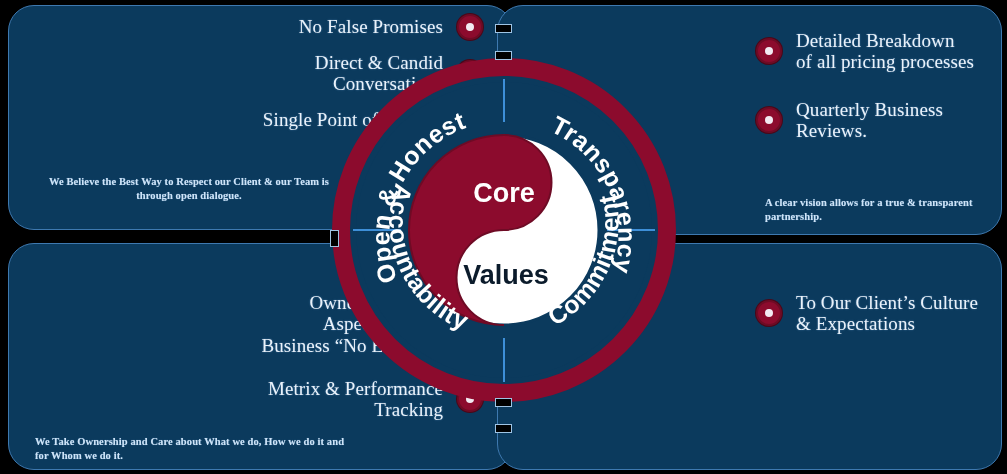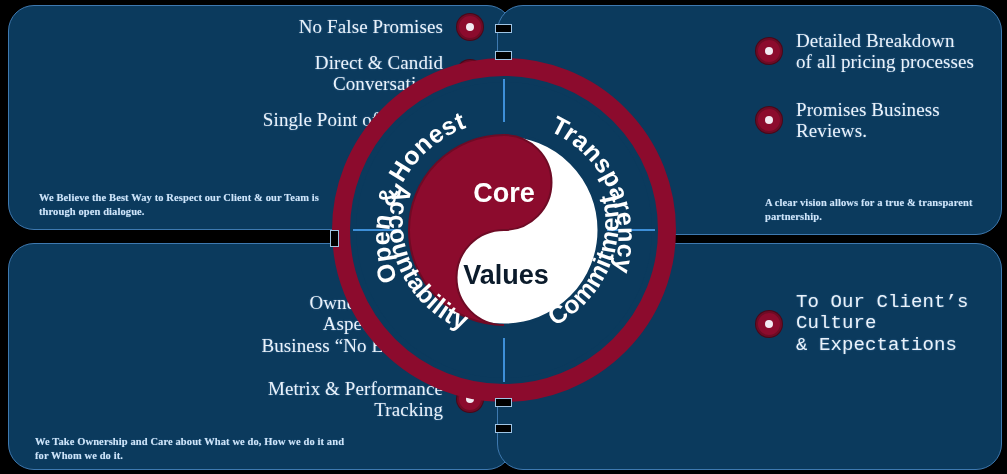--- a/index.html
+++ b/index.html
@@ -67,23 +67,23 @@
   }
 
   
   #tl-rows{left:30px;  top:8px;  width:444px;}
   #tl-rows .row{margin-bottom:12px;}
   #tr-rows{left:258px; top:24px; width:240px;}
   #tr-rows .row{margin-bottom:26px;}
   #bl-rows{left:20px;  top:48px; width:454px;}
   #bl-rows .row{margin-bottom:22px;}
   #br-rows{left:258px; top:48px; width:240px;}
-  #br-rows .row{margin-bottom:34px;font-family:Liberation Mono, monospace;}
-
-  #cap-tl{left:30px;  top:185px; width:300px;}
+  #br-rows .row{margin-bottom:34px;}
+
+  #cap-tl{left:30px;  top:169px; width:300px;text-align:center;}
   #cap-tr{left:267px; top:190px; width:250px; text-align:left;}
   #cap-bl{left:26px;  top:185px; width:320px;margin-top:6px;}
   #cap-br{left:222px; top:185px; width:260px;}
 
   
   #wheel{
     position:absolute;
     left:321px;top:22px;width:366px;height:430px;
   }
   #wheel svg{display:block;}
@@ -139,21 +139,21 @@
         <span class="bullet">
             <i></i>
           </span>
         <div class="itemtext ta-left">Detailed Breakdown
 of all pricing processes</div>
       </div>
       <div class="row left-align">
         <span class="bullet">
             <i></i>
           </span>
-        <div class="itemtext ta-left">Promises Business
+        <div class="itemtext ta-left">Quarterly Business
 Reviews.</div>
       </div>
     </div>
     <div class="caption" id="cap-tr">A clear vision allows for a true &amp; transparent partnership.</div>
   </div>
 
   <div class="panel" id="panel-bl">
     <div class="rows" id="bl-rows">
       <div class="row right-align">
         <div class="itemtext ta-right">Ownership In All

